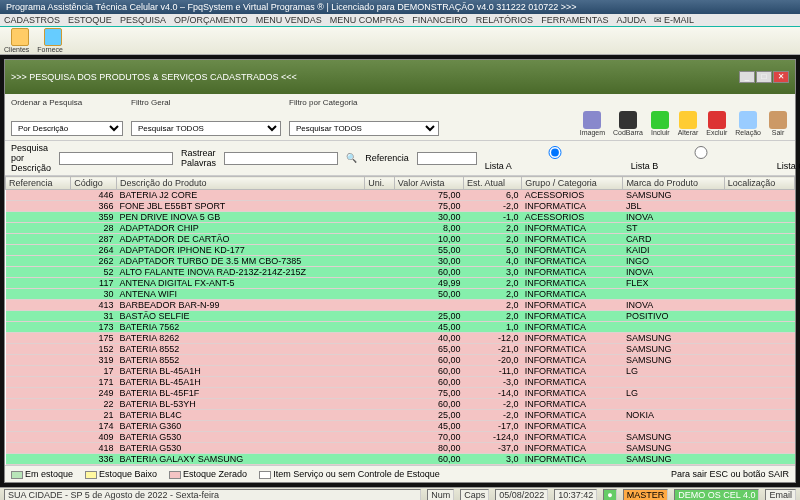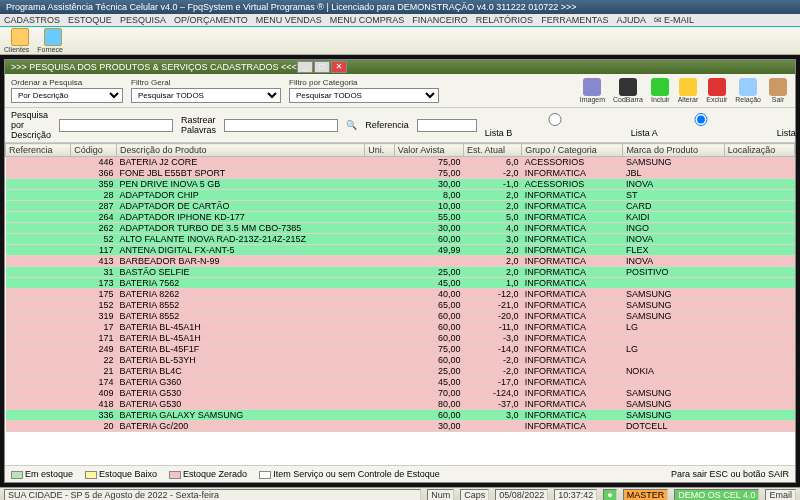--- a/index.html
+++ b/index.html
@@ -5,26 +5,26 @@
 *{margin:0;padding:0;box-sizing:border-box;font-family:Tahoma,Arial,sans-serif;font-size:9px}
 body{background:#1a1a1a;width:800px;height:500px;overflow:hidden}
 .titlebar{background:linear-gradient(#4a6a8a,#2a4a6a);color:#fff;padding:2px 6px;font-size:9px;display:flex;align-items:center}
 .menubar{background:#e8e8e8;border-bottom:1px solid #14b8a6;padding:1px 4px;font-size:8px;color:#333;display:flex;gap:8px}
 .menubar span{cursor:pointer}
 .toolbar{background:linear-gradient(#f8f8f0,#e8e8d8);padding:1px 4px;display:flex;gap:2px;align-items:center;border-bottom:1px solid #aaa}
 .toolbar-btn{width:18px;height:18px;background:#ffcc66;border:1px solid #cc9933;border-radius:2px;cursor:pointer}
 .toolbar-lbl{font-size:7px;color:#333;margin-right:6px}
 .workarea{background:#111;padding:4px;height:calc(100% - 68px)}
 .window{background:#f0f0e8;border:1px solid #888;height:100%;display:flex;flex-direction:column}
-.win-title{background:linear-gradient(#6a8a4a,#4a6a2a);color:#fff;padding:1px 6px;font-size:9px;display:flex;align-items:center;}
+.win-title{background:linear-gradient(#6a8a4a,#4a6a2a);color:#fff;padding:11px 6px;font-size:9px;display:flex;align-items:center;justify-content:space-between}
 .win-ctrl{display:flex;gap:1px}
 .win-ctrl span{width:16px;height:12px;background:#ddd;border:1px solid #888;font-size:8px;text-align:center;cursor:pointer}
 .win-ctrl .close{background:#d44;color:#fff}
 .search-area{background:#f4f4ec;padding:4px 6px;display:flex;gap:8px;align-items:flex-end;border-bottom:1px solid #ccc}
-.search-col{display:flex;flex-direction:column;gap:1px}
+.search-col{display:flex;flex-direction:column;gap:14px}
 .search-col label{font-size:8px;color:#333}
 .search-col select,.search-col input{border:1px solid #888;padding:1px 2px;font-size:8px;background:#fff}
 .icon-btns{display:flex;gap:4px;margin-left:auto}
 .ibtn{display:flex;flex-direction:column;align-items:center;cursor:pointer;padding:0 2px}
 .ibtn .ic{width:18px;height:18px;border-radius:3px}
 .ibtn .lbl{font-size:7px;color:#333}
 .search-row2{background:#f4f4ec;padding:2px 6px;display:flex;gap:8px;align-items:center;border-bottom:1px solid #ccc}
 .search-row2 input{border:1px solid #888;padding:1px;font-size:8px;width:140px}
 .radios{margin-left:auto;display:flex;gap:6px;font-size:8px}
 .grid-wrap{flex:1;overflow:auto;background:#fff}
@@ -131,22 +131,22 @@
 
     <div class="search-row2">
       <label>Pesquisa por Descrição</label>
       <input style="">
       <label>Rastrear Palavras</label>
       <input style="">
       <span>🔍</span>
       <label>Referencia</label>
       <input style="width: 60px;">
       <div class="radios">
+        <label><input type="radio" checked="" style=""> <span>Lista A</span></label>
         <label><input type="radio" style=""> <span>Lista B</span></label>
-        <label><input type="radio" checked="" style=""> <span>Lista A</span></label>
         <label><input type="radio" style=""> <span>Lista C</span></label>
       </div>
     </div>
 
     <div class="grid-wrap">
       <table>
         <thead>
             <tr id="thead-row">
               <th>Referencia</th>
               <th>Código</th>
@@ -252,20 +252,31 @@
               <td></td>
               <td class="num">117</td>
               <td>ANTENA DIGITAL FX-ANT-5</td>
               <td></td>
               <td class="num">49,99</td>
               <td class="num">2,0</td>
               <td>INFORMATICA</td>
               <td>FLEX</td>
               <td></td>
             </tr>
+            <tr class="r-green">
+              <td></td>
+              <td class="num">30</td>
+              <td>ANTENA WIFI</td>
+              <td></td>
+              <td class="num">50,00</td>
+              <td class="num">2,0</td>
+              <td>INFORMATICA</td>
+              <td></td>
+              <td></td>
+            </tr>
             <tr class="r-pink">
               <td></td>
               <td class="num">413</td>
               <td>BARBEADOR BAR-N-99</td>
               <td></td>
               <td class="num"></td>
               <td class="num">2,0</td>
               <td>INFORMATICA</td>
               <td>INOVA</td>
               <td></td>

